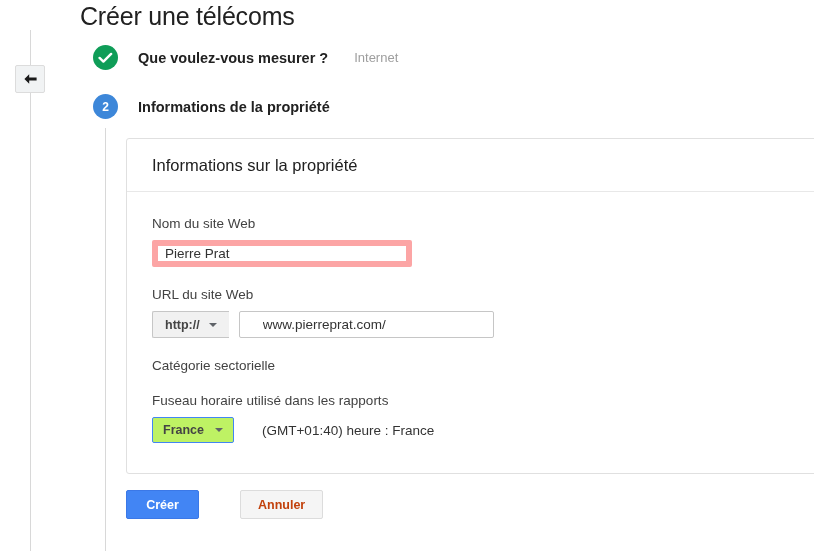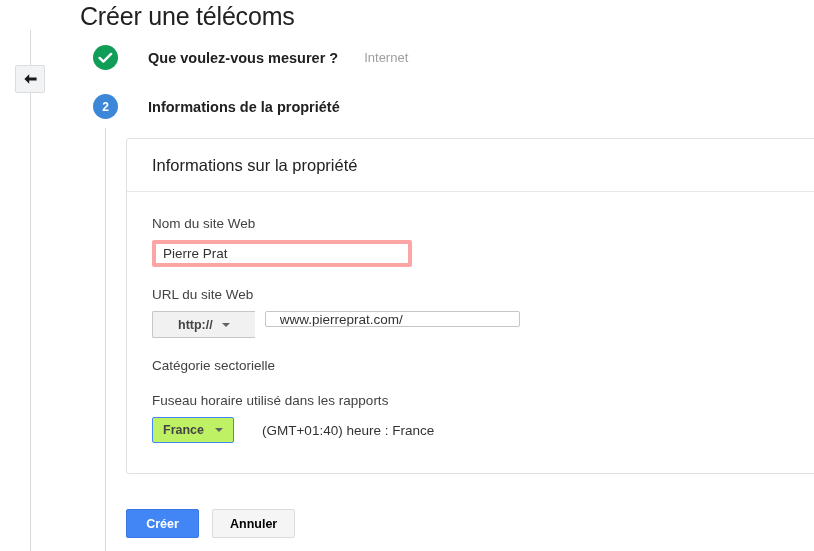--- a/index.html
+++ b/index.html
@@ -90,21 +90,21 @@
   .step-circle.done svg { display: block; }
   .step-circle.current {
     background: #3d87d9;
     color: #ffffff;
     font-size: 12px;
     font-weight: 700;
     line-height: 1;
   }
 
   .step-label {
-    margin-left: 30px;
+    margin-left: 20px;
     font-size: 14.5px;
     font-weight: 700;
     color: #212121;
     white-space: nowrap;
   }
   .step-edit {
     margin-left: 26px;
     font-size: 13px;
     font-weight: 400;
     color: #9e9e9e;
@@ -143,21 +143,21 @@
   .field-label {
     font-size: 13.5px;
     font-weight: 400;
     color: #424242;
     margin-bottom: 9px;
   }
 
   .text-input {
     width: 260px;
     height: 27px;
-    border: 4px solid #fca5a5;
+    border: 6px solid #fca5a5;
     border-radius: 2px;
     box-sizing: border-box;
     padding: 0 7px;
     font-family: "Liberation Sans", sans-serif;
     font-size: 13.5px;
     color: #333333;
     background: #ffffff;
     outline: none;
   }
 
@@ -170,34 +170,34 @@
     min-width: 65px;
     background: #f1f1f1;
     border: 1px solid #c6c6c6;
     border-right: none;
     border-radius: 2px 0 0 2px;
     box-sizing: border-box;
     display: flex;
     align-items: center;
     justify-content: center;
     gap: 9px;
-    padding: 0 25px;
+    padding: 0 12px;
     font-size: 12.5px;
     font-weight: 700;
     color: #444444;
     cursor: pointer;
     white-space: nowrap;
   }
   .url-input {
     width: 255px;
-    height: 16px;
+    height: 27px;
     border: 1px solid #c6c6c6;
     border-radius: 0 2px 2px 0;
     box-sizing: border-box;
-    padding: 0 14px;
+    padding: 0 23px;
     font-family: "Liberation Sans", sans-serif;
     font-size: 13.5px;
     color: #333333;
     background: #ffffff;
     outline: none;
     margin-left: 10px;
     border-radius: 2px;
   }
 
   .dropdown-btn {
@@ -237,21 +237,21 @@
     border-left: 4px solid transparent;
     border-right: 4px solid transparent;
     border-top: 4px solid #5f6368;
     flex: 0 0 auto;
   }
 
   
   .actions {
     position: absolute;
     left: 126px;
-    top: 509px;
+    top: 490px;
     display: flex;
     align-items: center;
     gap: 13px;
   }
   .btn {
     height: 29px;
     padding: 0 17px;
     border-radius: 2px;
     font-family: "Liberation Sans", sans-serif;
     font-size: 12.5px;
@@ -264,23 +264,24 @@
     border: 1px solid transparent;
   }
   .btn-primary {
     background: #4285f4;
     color: #ffffff;
     border-color: #3b78e7;
     min-width: 73px;
   }
   .btn-secondary {
     background: #f5f5f5;
-    color: #000000;
+    color: #c2410c;
     border-color: #dcdcdc;
     min-width: 73px;
+    margin-left: 28px;
   }
 </style>
 </head>
 <body>
 
 <div id="page">
 
   <div class="rail-line"></div>
   <div class="rail-line second"></div>
 

